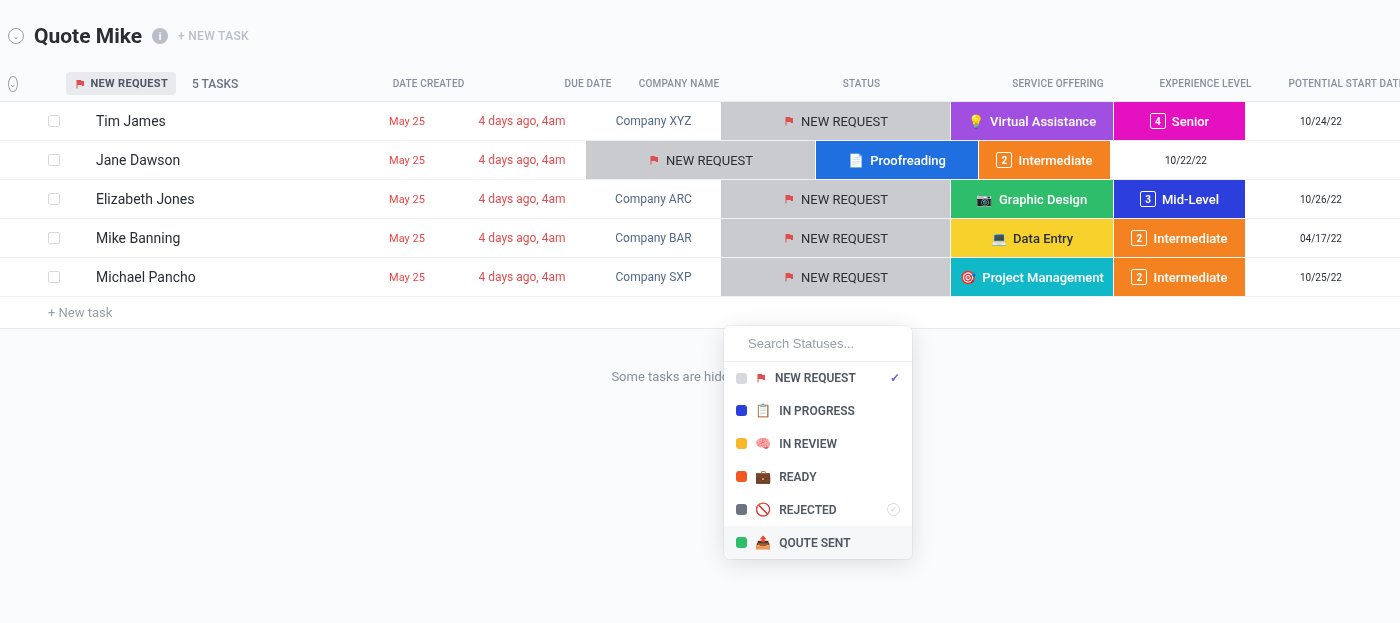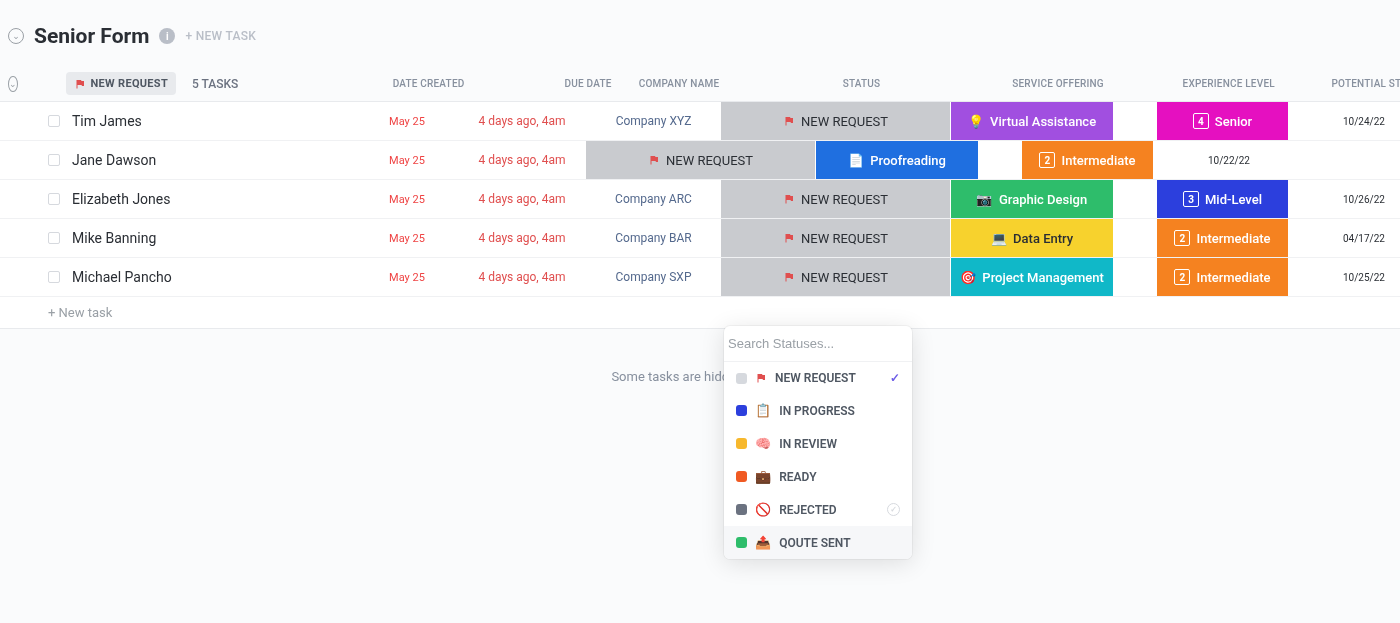--- a/index.html
+++ b/index.html
@@ -68,42 +68,42 @@
     font-size: 12px;
     margin-left: 16px;
     font-weight: 500;
   }
   .col-name { flex: 0 0 348px; padding-left: 40px; }
   .col-created { flex: 0 0 110px; text-align: center; }
   .col-due { flex: 0 0 128px; text-align: right; }
   .col-company { flex: 0 0 135px; text-align: center; }
   .col-status { flex: 0 0 230px; text-align: center; }
   .col-service { flex: 0 0 163px; text-align: center; }
-  .col-level { flex: 0 0 132px; text-align: left; margin-left: 43px; }
+  .col-level { flex: 0 0 132px; text-align: center; }
   .col-start { flex: 0 0 150px; text-align: center; }
   .hdr {
     font-size: 10px;
     font-weight: 500;
     color: #87909e;
     letter-spacing: .2px;
     text-transform: uppercase;
   }
   .row {
     display: flex;
     align-items: stretch;
     border-bottom: 1px solid #f0f1f3;
     height: 39px;
     background: #fff;
   }
   .cell { display: flex; align-items: center; justify-content: center; }
   .cell.col-name { justify-content: flex-start; gap: 12px; padding-left: 48px; }
   .checkbox {
     width: 12px; height: 12px; border: 1.5px solid #d6d9de; border-radius: 2px;
   }
-  .task-name { font-size: 14px; color: #2a2e34; font-weight: 400; }
+  .task-name { font-size: 14px; color: #2a2e34; font-weight: 400; margin-left: 24px; }
   .date-created { color: #ef4444; font-size: 11px; padding-left: 8px; }
   .due-date { color: #e04f4f; font-size: 12px; }
   .company { color: #54698d; font-size: 12px; }
   .start-date { color: #2a2e34; font-size: 10px; }
   .status-cell {
     background: #c9cbcf;
     color: #2a2e34;
     width: 100%; height: 100%;
     display: flex; align-items: center; justify-content: center;
     gap: 6px;
@@ -155,21 +155,21 @@
     top: 326px;
     left: 724px;
     width: 188px;
     background: #fff;
     border-radius: 6px;
     box-shadow: 0 4px 24px rgba(0,0,0,.12), 0 0 0 1px rgba(0,0,0,.04);
     overflow: hidden;
   }
   .popover-search {
     display: flex; align-items: center;
-    padding: 10px 4px;
+    padding: 10px 24px;
     border-bottom: 1px solid #f0f1f3;
   }
   .popover-search input {
     border: none; outline: none;
     font-size: 13px;
     color: #2a2e34;
     flex: 1;
   }
   .popover-search input::placeholder { color: #9aa0a6; }
   .status-item {
@@ -193,21 +193,21 @@
     display: flex; align-items: center; justify-content: center;
     font-size: 8px; color: #d6d9de;
   }
   .flag-icon svg { width: 12px; height: 12px; display: block; }
 </style>
 </head>
 <body>
 
 <div class="topbar">
   <span class="chev-circle">⌄</span>
-  <span class="page-title">Senior Form</span>
+  <span class="page-title">Quote Mike</span>
   <span class="info-icon">i</span>
   <span class="new-task-link">+ NEW TASK</span>
 </div>
 
 <div class="group-header">
   <span class="chev-circle">⌄</span>
   <div class="col-name" style="display:flex;align-items:center;">
     <span class="group-badge">
       <span class="flag-icon">
         <svg viewBox="0 0 24 24">

